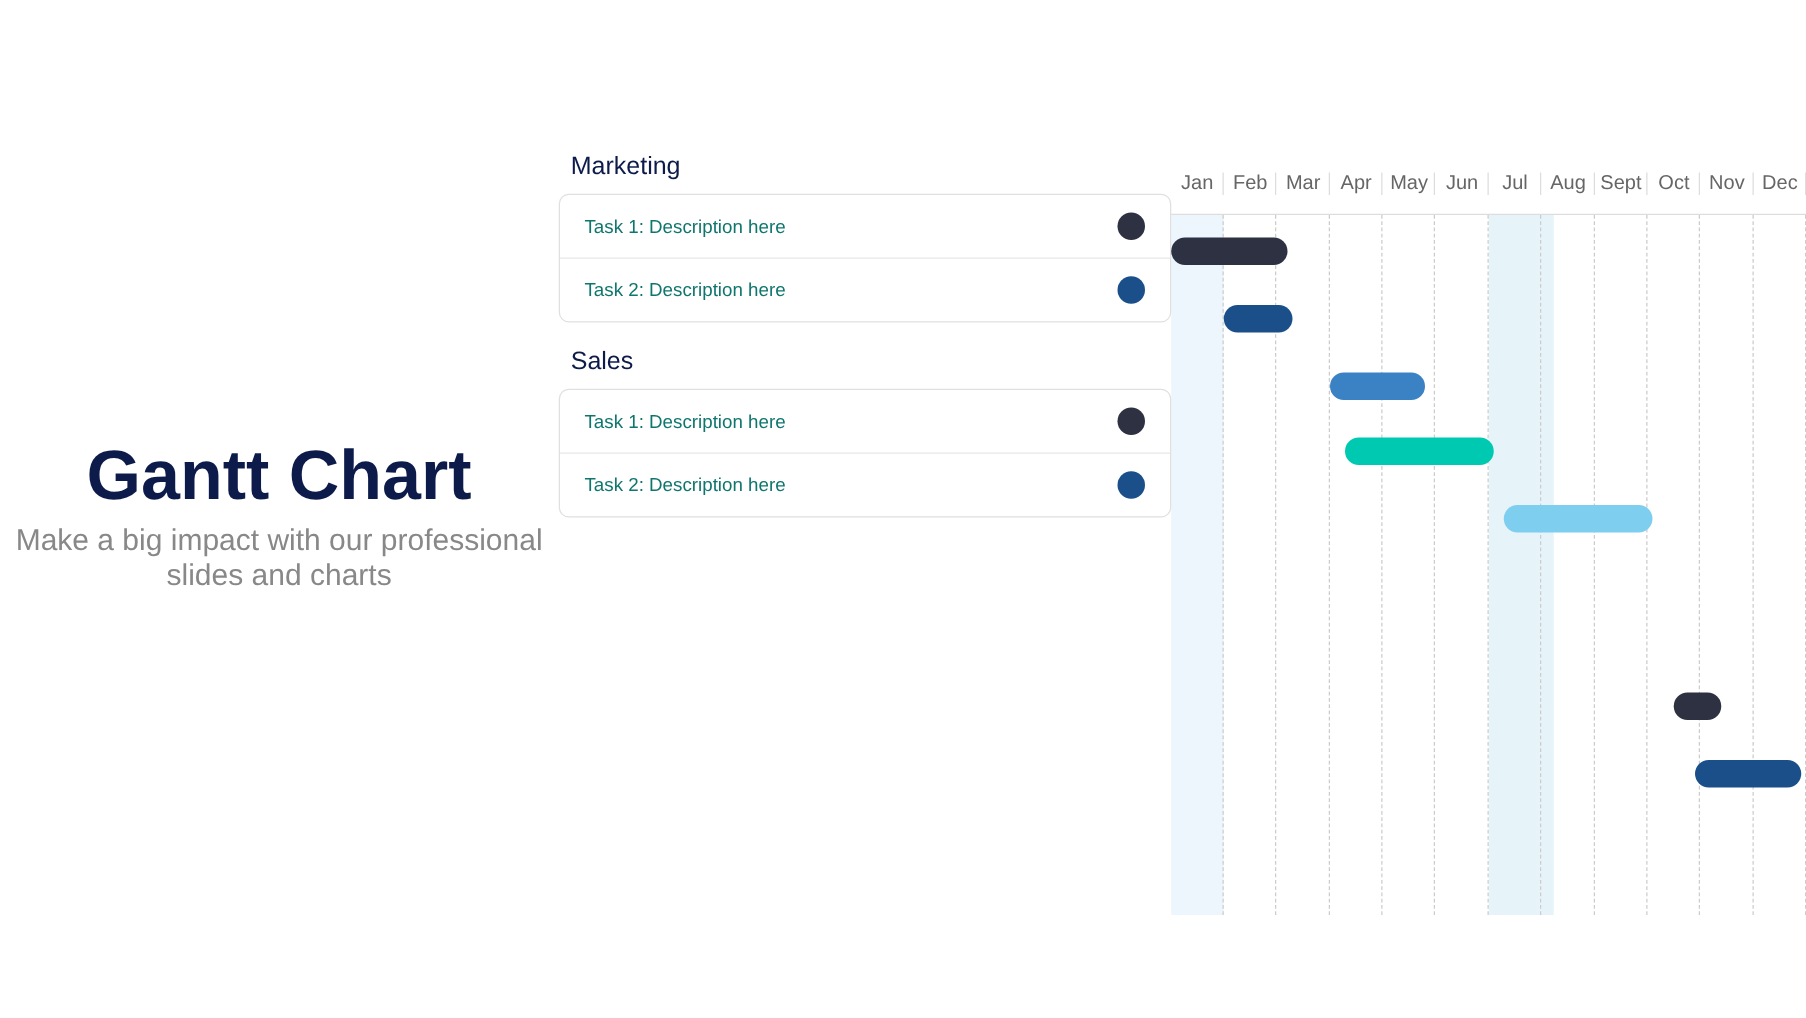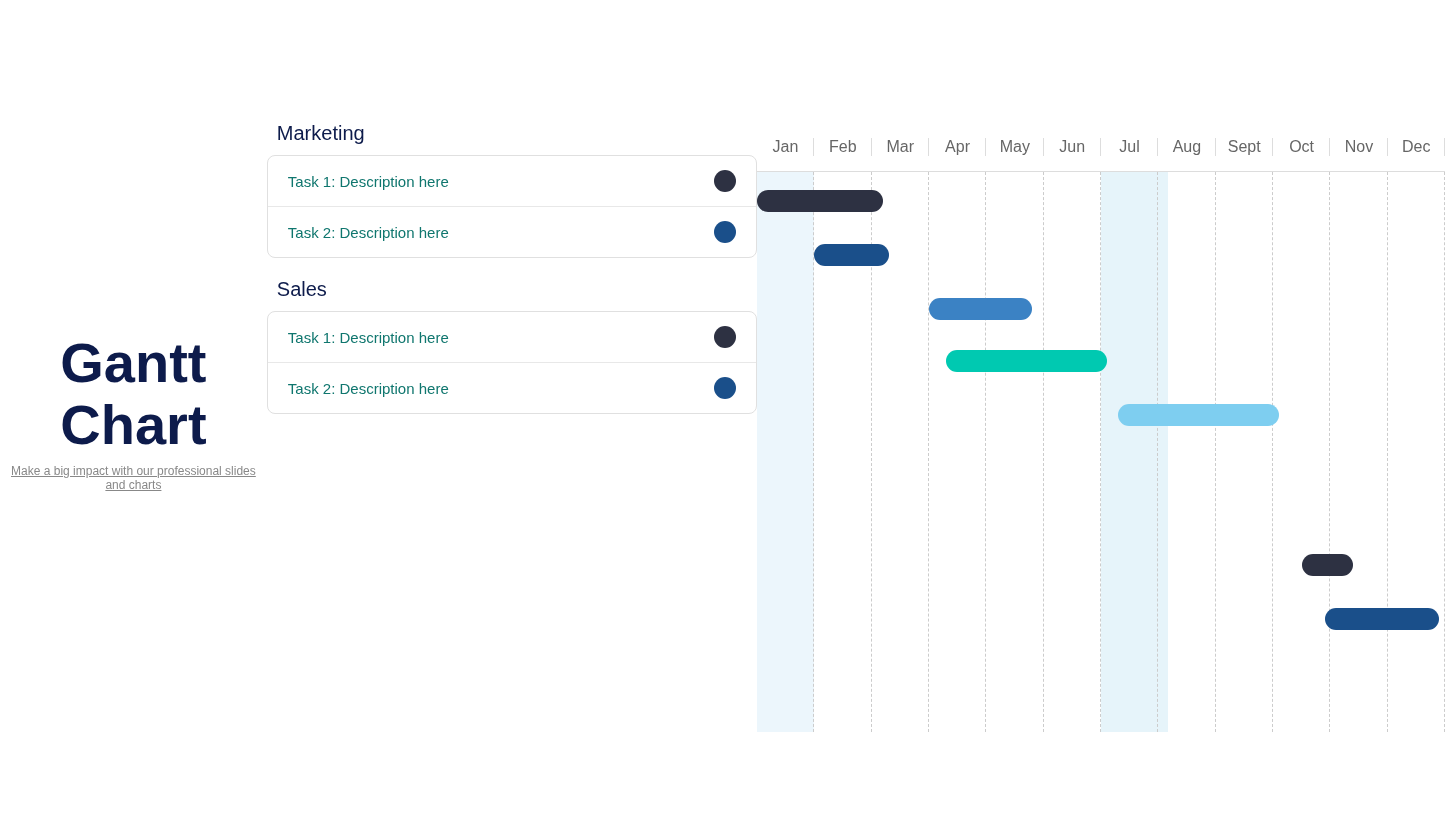--- a/index.html
+++ b/index.html
@@ -26,24 +26,23 @@
     }
 
     .header h1 {
       font-size: 56px;
       font-weight: 800;
       color: #0d1b4b;
       line-height: 1.1;
     }
 
     .header p {
-      font-size: 12px;
+      font-size: 24px;
       color: #888;
       margin-top: 8px;
-      text-decoration: underline;
     }
 
     .chart-area {
       display: flex;
       width: 1360px;
       position: relative;
     }
 
     .left-panel {
       width: 490px;

